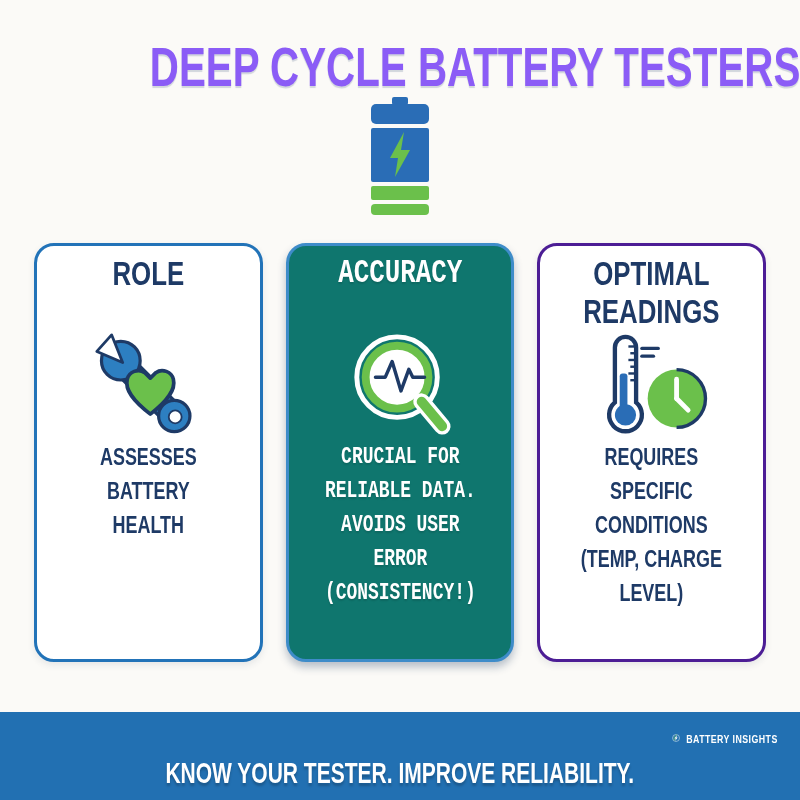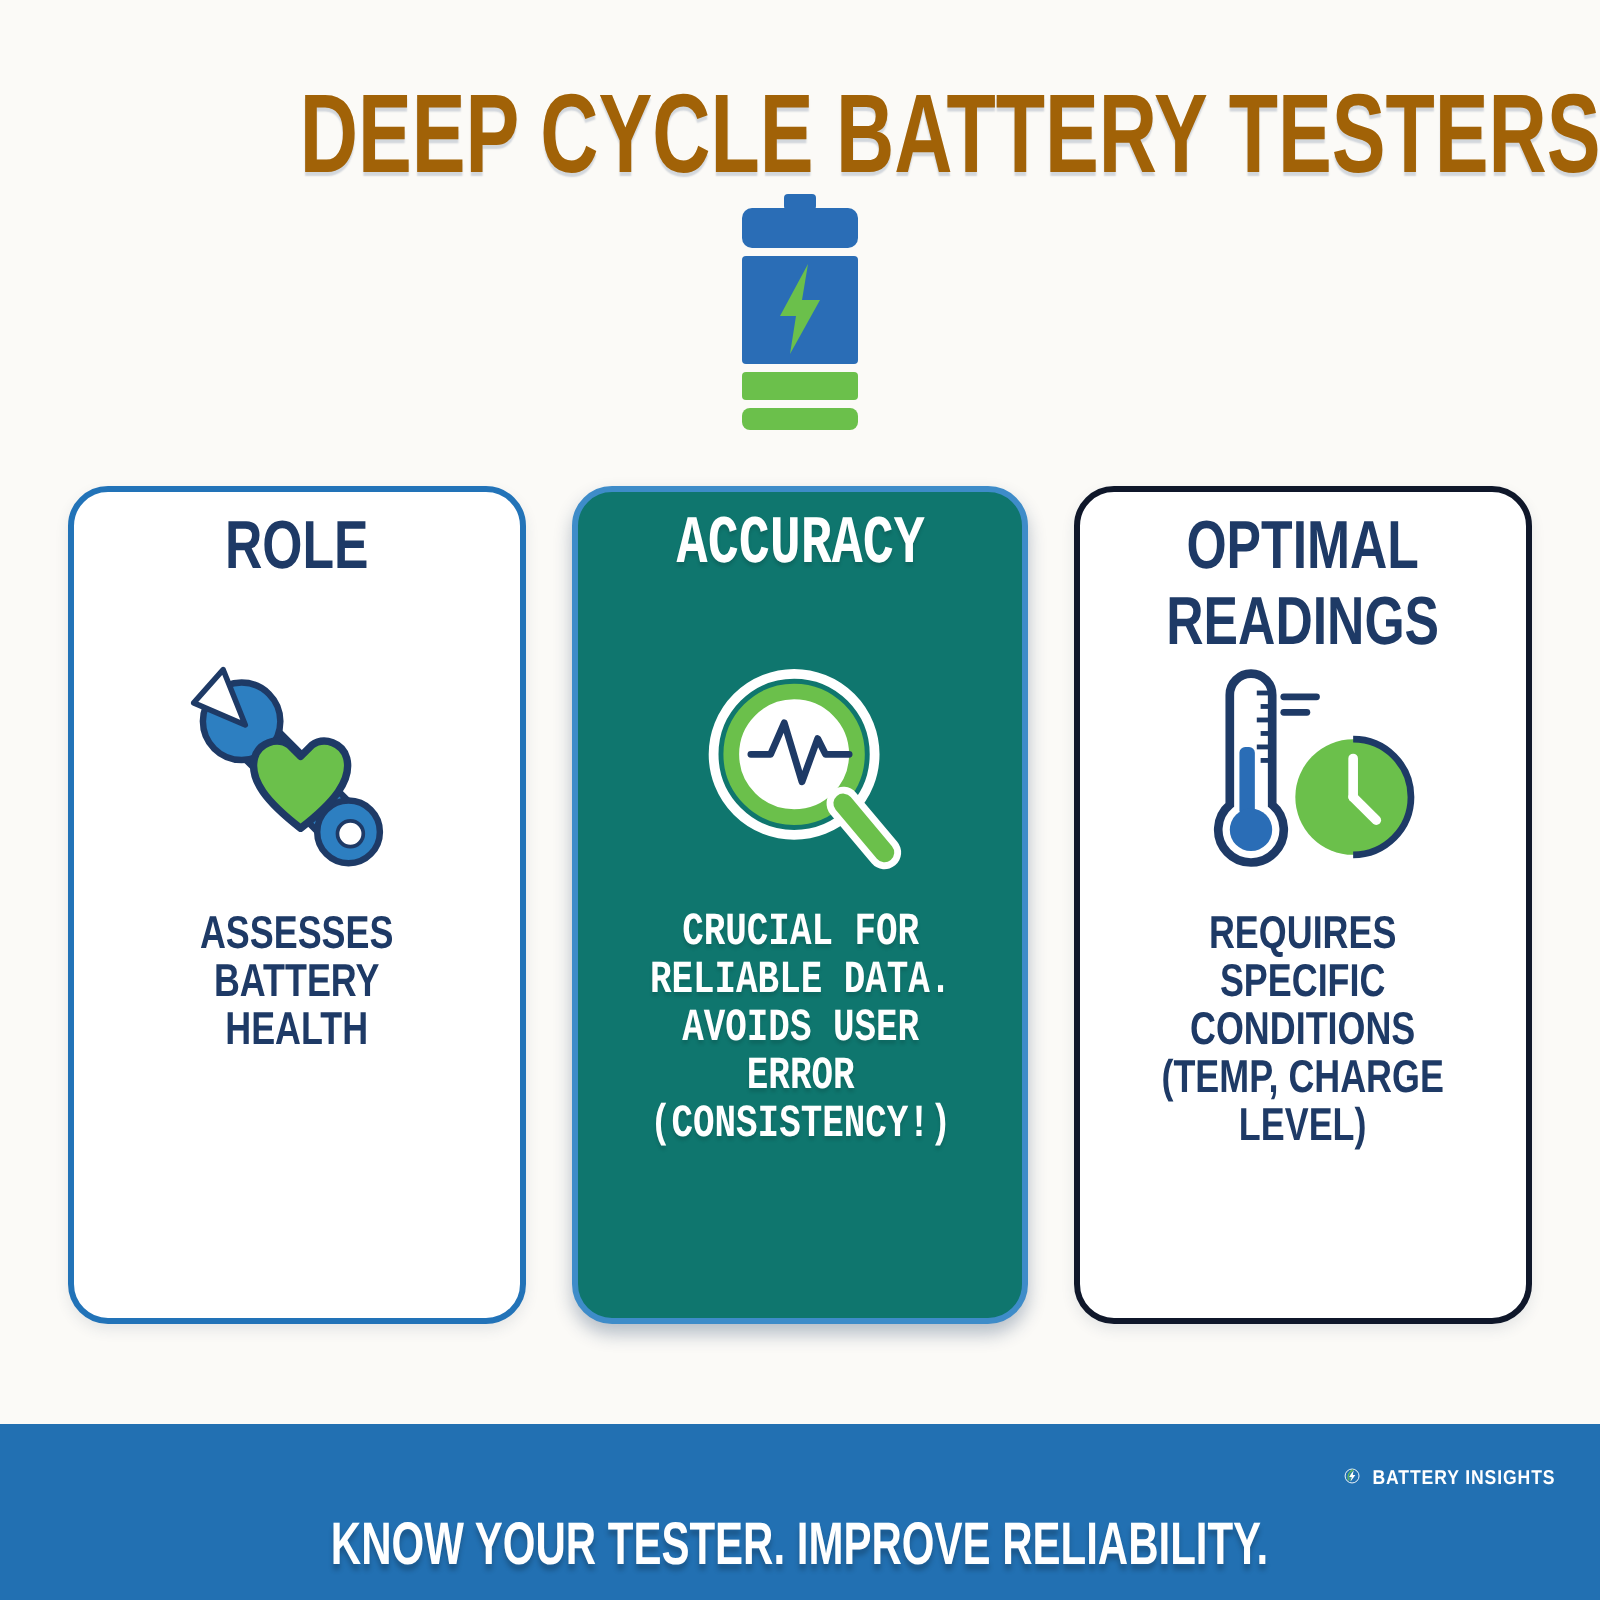--- a/index.html
+++ b/index.html
@@ -12,21 +12,21 @@
     width: 800px; height: 800px;
   }
   .condensed { display: block; transform: scaleX(0.72); transform-origin: 50% 50%; white-space: nowrap; }
   .preline { white-space: pre-line; }
 
   
   .page-title {
     position: absolute; top: 34px; left: 0; right: 0;
     text-align: center;
     font-size: 56px; font-weight: 700; letter-spacing: 0px;
-    color: #a16207;
+    color: #8b5cf6;
     text-shadow: 0 2px 1px rgba(30,58,102,0.18);
     padding-left: 44px;
   }
 
   
   .battery-wrap {
     position: absolute; top: 97px; left: 50%; transform: translateX(-50%);
     width: 60px; height: 118px;
   }
 
@@ -36,36 +36,36 @@
     display: flex; gap: 23px; height: 419px;
   }
   .card {
     flex: 1; border-radius: 20px; background: #ffffff;
     display: flex; flex-direction: column; align-items: center;
     padding-top: 8px;
     box-shadow: 0 3px 7px rgba(40,60,90,0.10);
   }
   .card--blue-outline { border: 3px solid #2273b8; }
   .card--filled { background: #0f766e; border: 3px solid #3e8cc9; box-shadow: 0 5px 9px rgba(20,50,90,0.30); font-family: Liberation Mono, monospace; }
-  .card--green-outline { border: 3px solid #0f172a; }
+  .card--green-outline { border: 3px solid #4c1d95; }
 
   .card-title {
     height: 78px; width: 100%;
     font-size: 34px; font-weight: 700; color: #1e3a66;
     text-align: center; line-height: 38px;
   }
   .card--filled .card-title { color: #ffffff; text-shadow: 0 2px 2px rgba(0,0,0,0.12); }
   .card-title .condensed { transform: scaleX(0.76); }
 
   .card-iconbox { height: 108px; display: flex; align-items: center; justify-content: center; }
 
   .card-body {
-    margin-top: 14px; width: 100%;
+    width: 100%;
     font-size: 23px; font-weight: 700; color: #1e3a66;
-    text-align: center; line-height: 24px;
+    text-align: center; line-height: 34px;
   }
   .card--filled .card-body { color: #ffffff; text-shadow: 0 2px 2px rgba(0,0,0,0.12); }
   .card-body .condensed-block {
     display: block; transform: scaleX(0.78); transform-origin: 50% 50%;
   }
 
   
   .footer {
     position: absolute; left: 0; right: 0; top: 712px; height: 88px;
     background: #2270b2;

